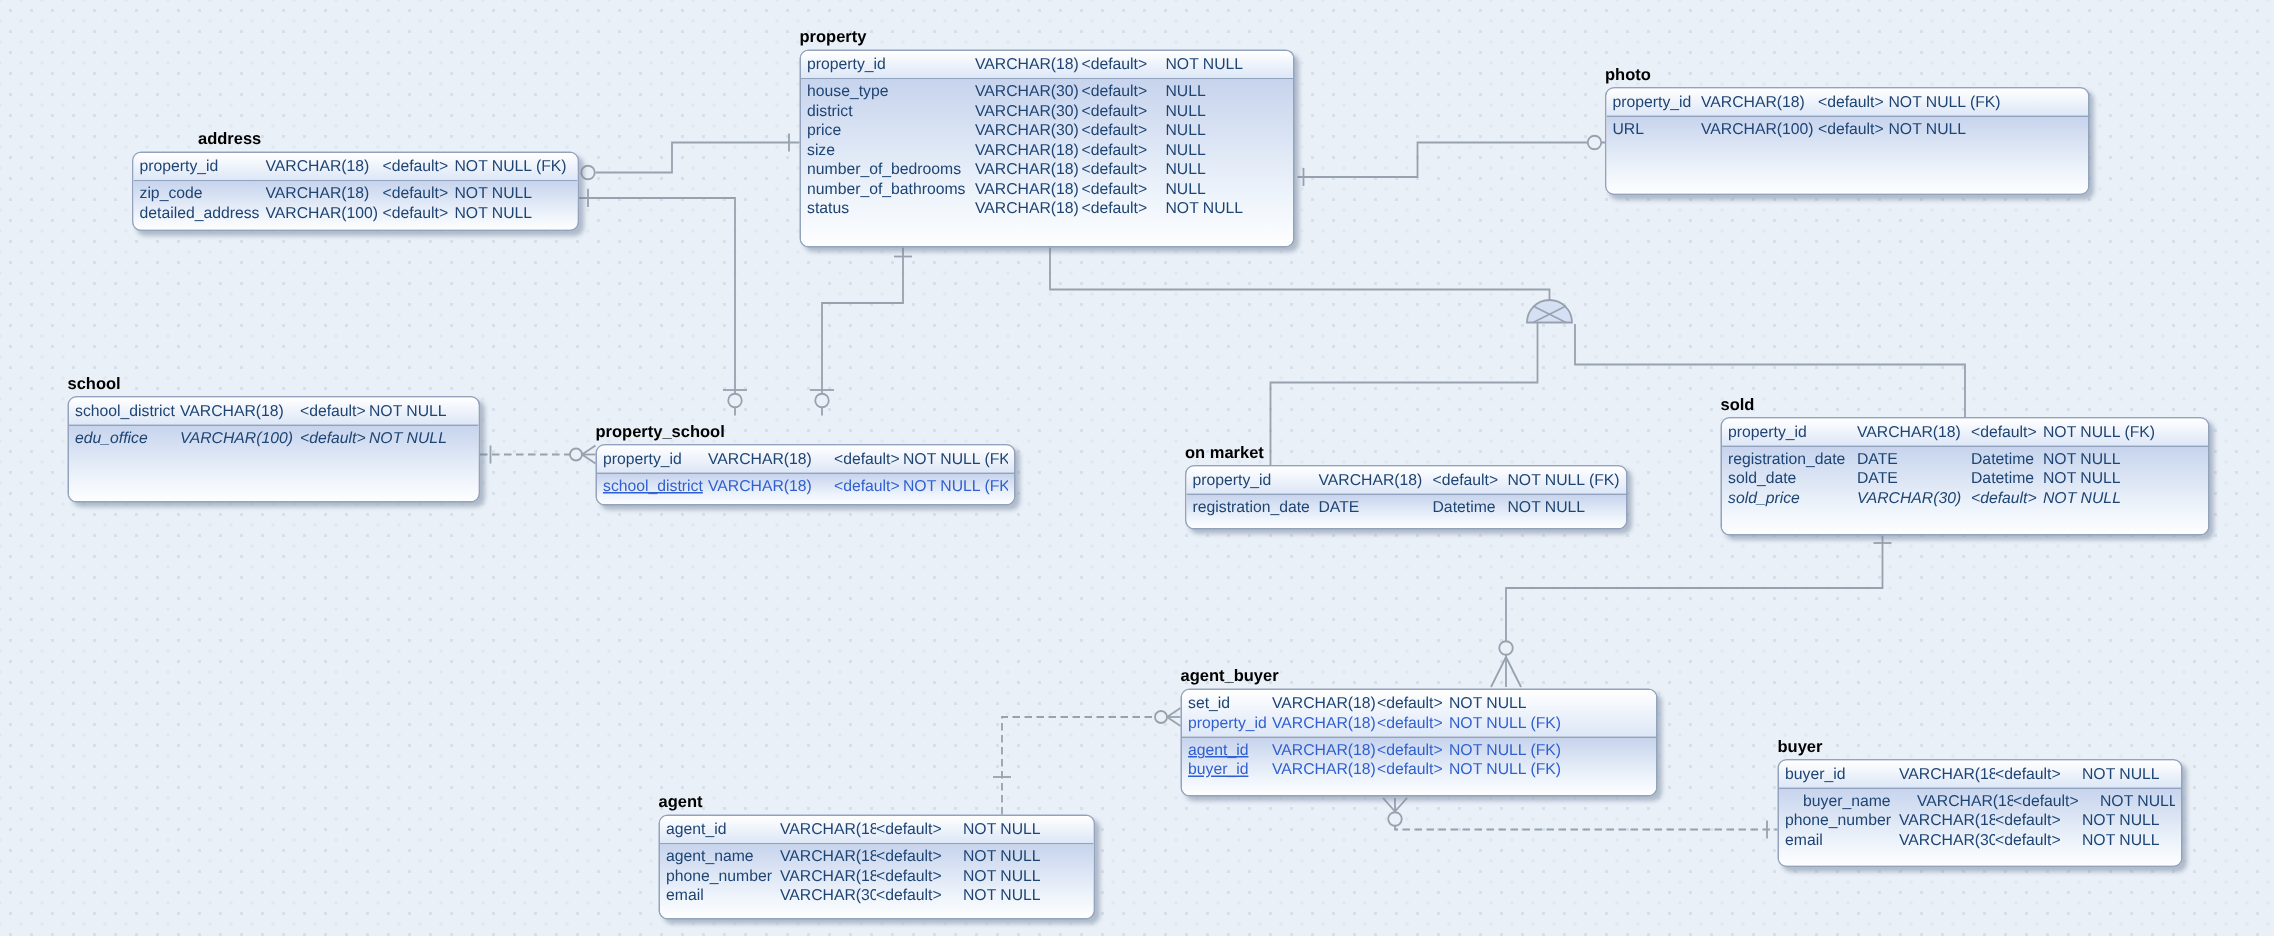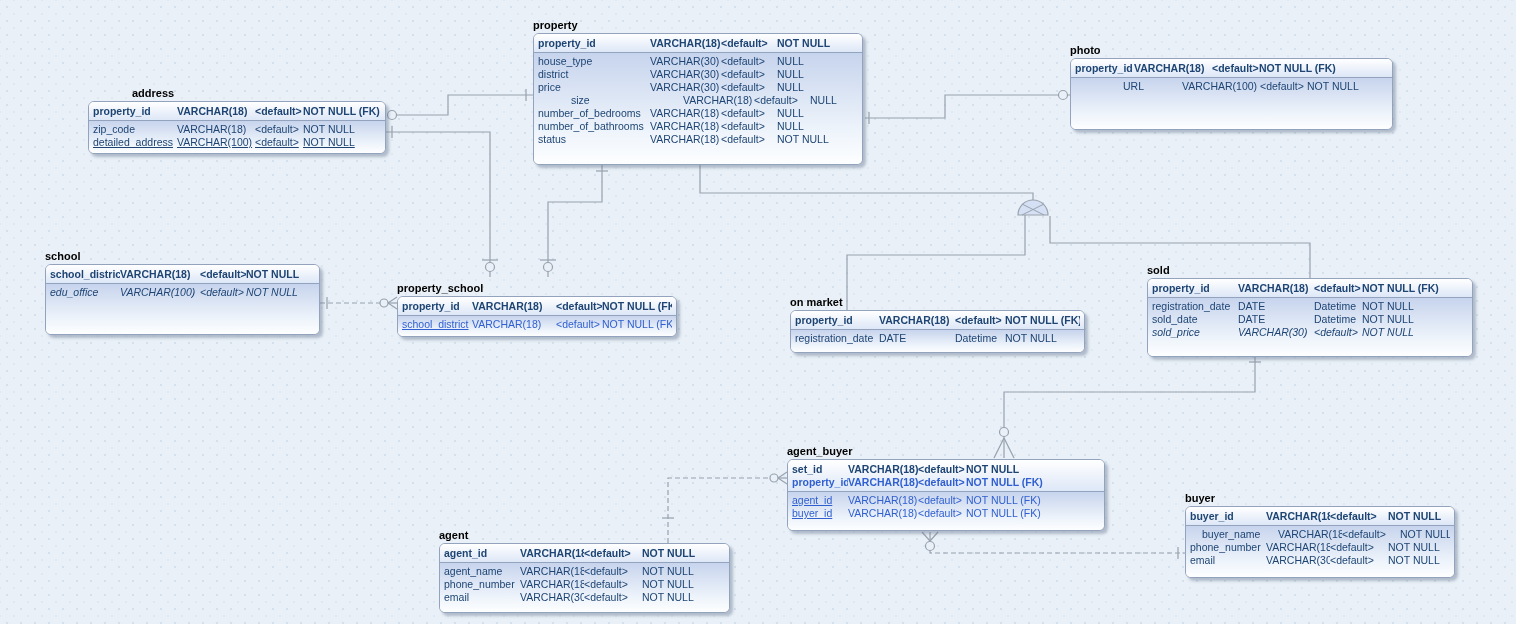--- a/index.html
+++ b/index.html
@@ -32,21 +32,20 @@
     background:#fff;
     box-shadow:3px 3px 3px rgba(106,122,148,0.45);
     display:flex;flex-direction:column;
     overflow:hidden;
   }
   .section{padding:2px 0 3px 0;}
   .section.key{
     background:linear-gradient(180deg,#ffffff 0%,#dde7f7 100%);
     border-bottom:1px solid #93a3bd;
     padding:3px 0 2px 0;
-    font-weight:bold;
   }
   .section.body{
     background:linear-gradient(180deg,#c7d4ed 0%,#eef4fb 70%,#fdfeff 100%);
     flex:1;
   }
   .attr-row{
     display:grid;
     padding:0 4px;
     font-size:10.5px;line-height:13px;
     color:#1d4473;
@@ -140,21 +139,21 @@
           <span>NOT NULL (FK)</span>
         </div>
       </div>
       <div class="section body">
         <div class="attr-row" style="grid-template-columns: 84px 78px 48px 1fr;">
           <span>zip_code</span>
           <span>VARCHAR(18)</span>
           <span>&lt;default&gt;</span>
           <span>NOT NULL</span>
         </div>
-        <div class="attr-row" style="grid-template-columns: 84px 78px 48px 1fr; text-decoration: underline;">
+        <div class="attr-row" style="grid-template-columns: 84px 78px 48px 1fr;">
           <span>detailed_address</span>
           <span>VARCHAR(100)</span>
           <span>&lt;default&gt;</span>
           <span>NOT NULL</span>
         </div>
       </div>
     </div>
     <div class="entity-label" style="left: 533px; top: 18px;">property</div>
     <div class="entity-box" style="left: 533px; top: 33px; width: 330px; height: 132px;">
       <div class="section key">
@@ -177,21 +176,21 @@
           <span>VARCHAR(30)</span>
           <span>&lt;default&gt;</span>
           <span>NULL</span>
         </div>
         <div class="attr-row" style="grid-template-columns: 112px 71px 56px 1fr;">
           <span>price</span>
           <span>VARCHAR(30)</span>
           <span>&lt;default&gt;</span>
           <span>NULL</span>
         </div>
-        <div class="attr-row" style="grid-template-columns: 112px 71px 56px 1fr; margin-left: 33px;">
+        <div class="attr-row" style="grid-template-columns: 112px 71px 56px 1fr;">
           <span>size</span>
           <span>VARCHAR(18)</span>
           <span>&lt;default&gt;</span>
           <span>NULL</span>
         </div>
         <div class="attr-row" style="grid-template-columns: 112px 71px 56px 1fr;">
           <span>number_of_bedrooms</span>
           <span>VARCHAR(18)</span>
           <span>&lt;default&gt;</span>
           <span>NULL</span>
@@ -214,21 +213,21 @@
     <div class="entity-box" style="left: 1070px; top: 58px; width: 323px; height: 72px;">
       <div class="section key">
         <div class="attr-row" style="grid-template-columns: 59px 78px 47px 1fr;">
           <span>property_id</span>
           <span>VARCHAR(18)</span>
           <span>&lt;default&gt;</span>
           <span>NOT NULL (FK)</span>
         </div>
       </div>
       <div class="section body">
-        <div class="attr-row" style="grid-template-columns: 59px 78px 47px 1fr; margin-left: 48px;">
+        <div class="attr-row" style="grid-template-columns: 59px 78px 47px 1fr;">
           <span>URL</span>
           <span>VARCHAR(100)</span>
           <span>&lt;default&gt;</span>
           <span>NOT NULL</span>
         </div>
       </div>
     </div>
     <div class="entity-label" style="left: 45px; top: 249px; text-align: right;">school</div>
     <div class="entity-box" style="left: 45px; top: 264px; width: 275px; height: 71px;">
       <div class="section key">

